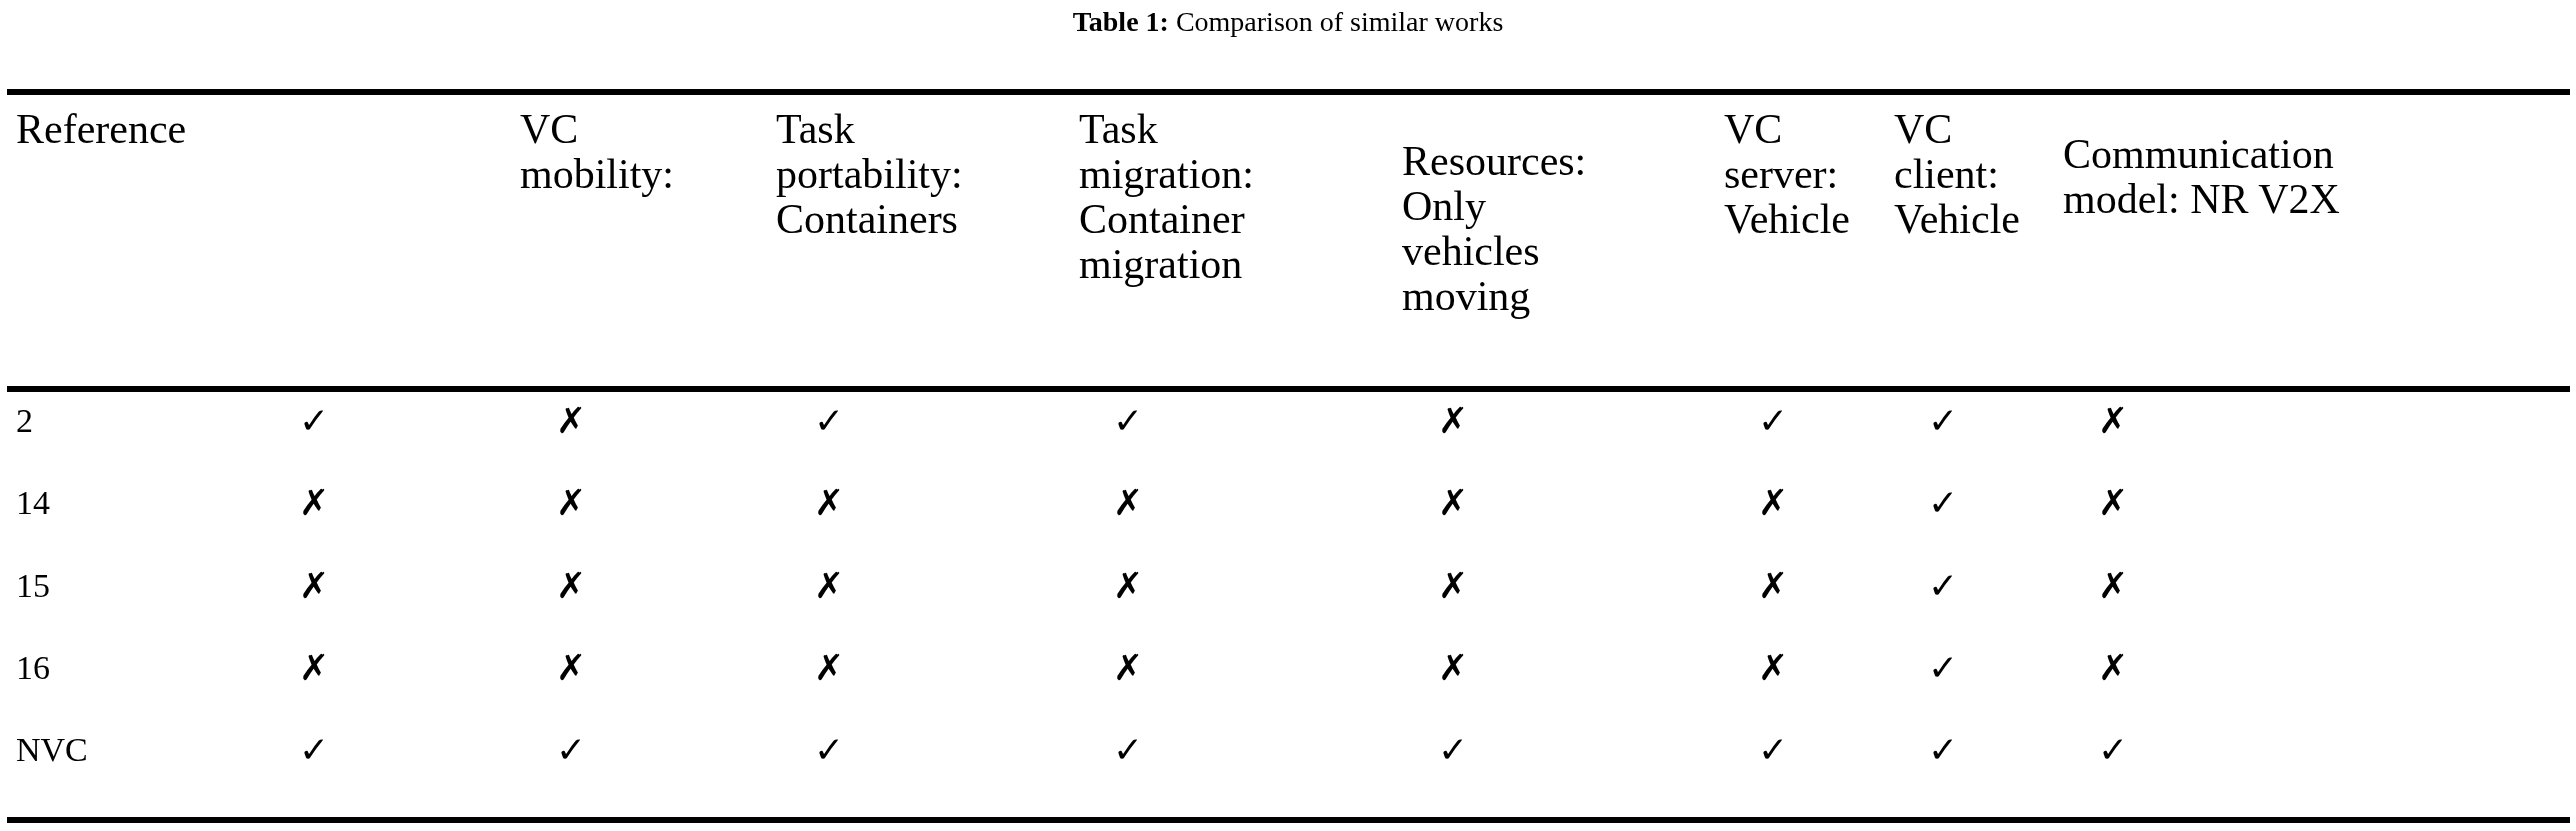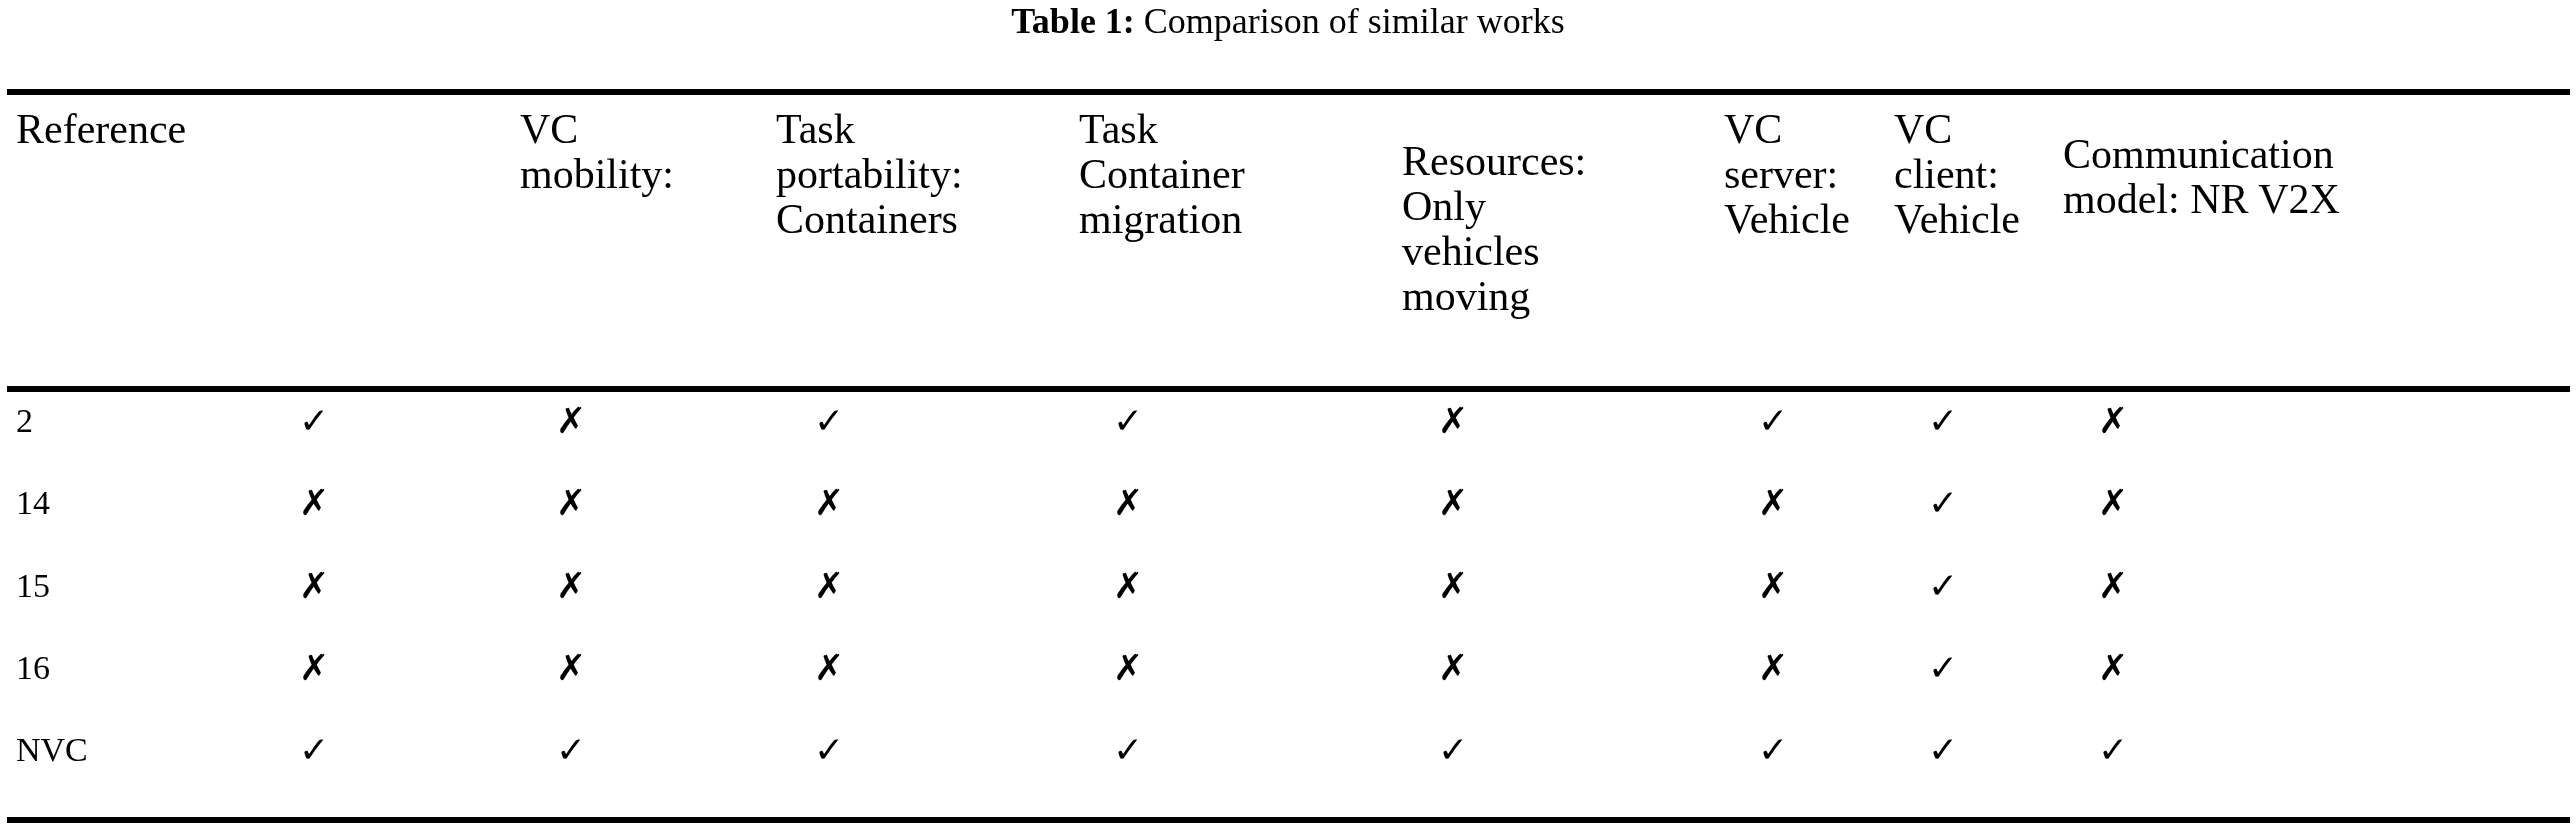--- a/index.html
+++ b/index.html
@@ -22,21 +22,21 @@
     background: #ffffff;
   }
 
   
   .caption {
     position: absolute;
     top: 1.3px;
     left: 0;
     width: 2576px;
     text-align: center;
-    font-size: 36px;
+    font-size: 28px;
     line-height: 41px;
     white-space: nowrap;
   }
   .caption .cap-label {
     font-weight: bold;
   }
   .caption .cap-text {
     font-weight: normal;
   }
 
@@ -161,20 +161,21 @@
       </div>
 
       <div class="hcell h-c4">
         <span class="hl">Task</span>
         <span class="hl">portability:</span>
         <span class="hl">Containers</span>
       </div>
 
       <div class="hcell h-c5">
         <span class="hl">Task</span>
+        <span class="hl">migration:</span>
         <span class="hl">Container</span>
         <span class="hl">migration</span>
       </div>
 
       <div class="hcell h-c6">
         <span class="hl">Resources:</span>
         <span class="hl">Only</span>
         <span class="hl">vehicles</span>
         <span class="hl">moving</span>
       </div>

